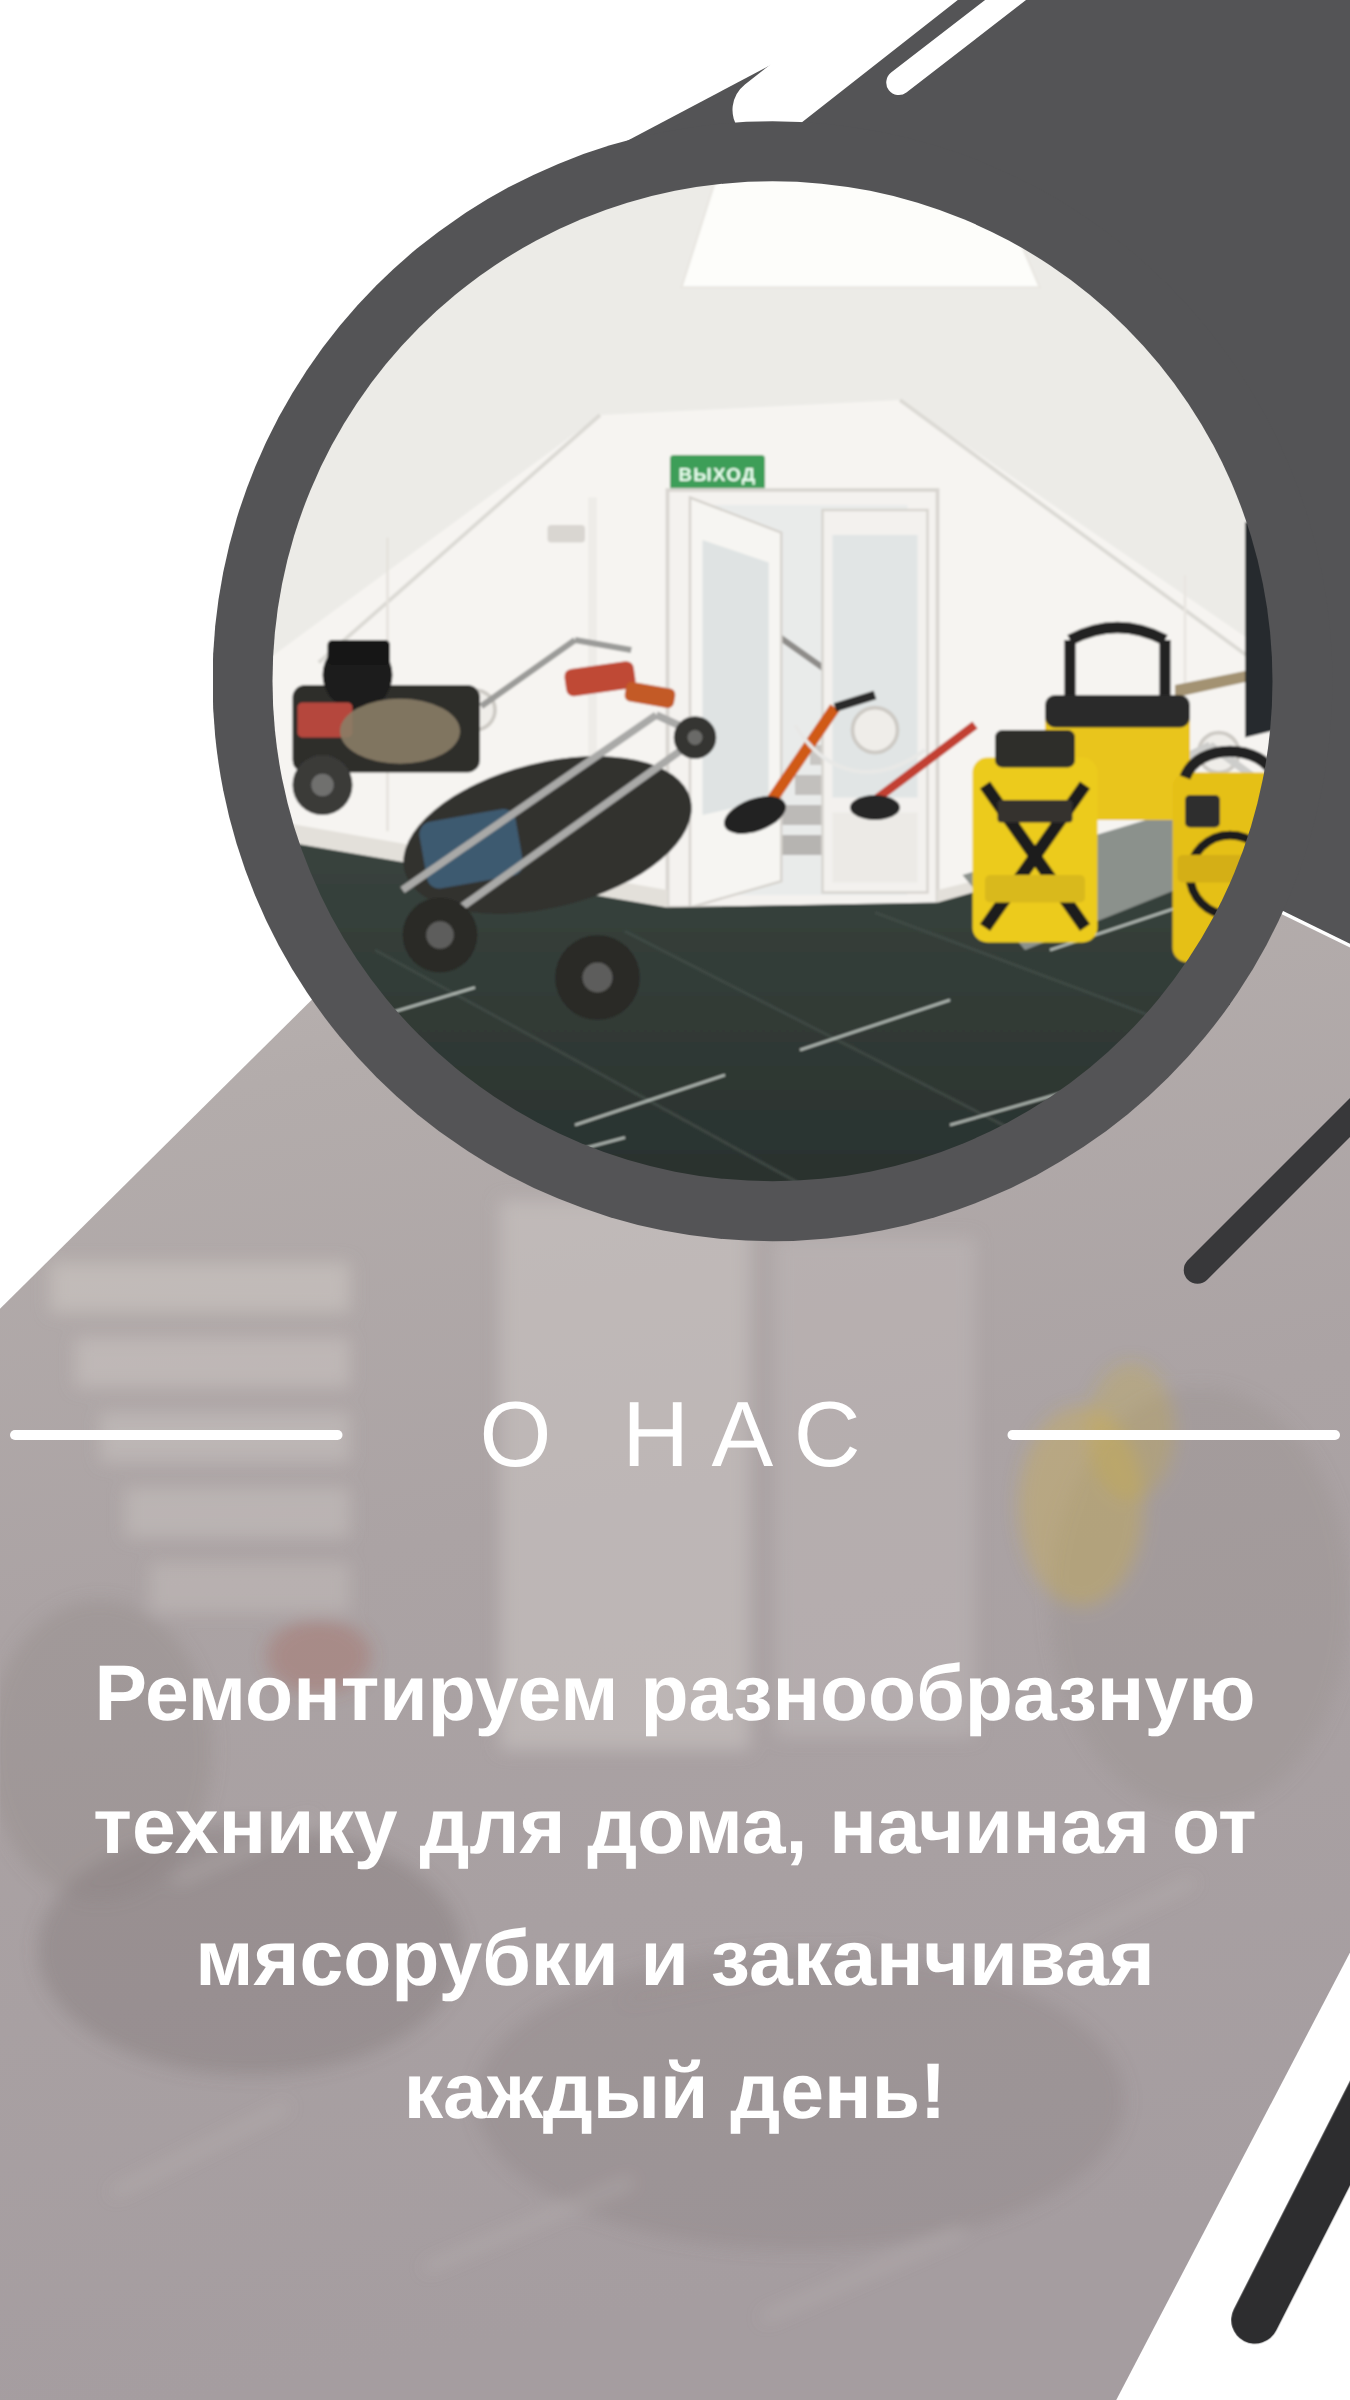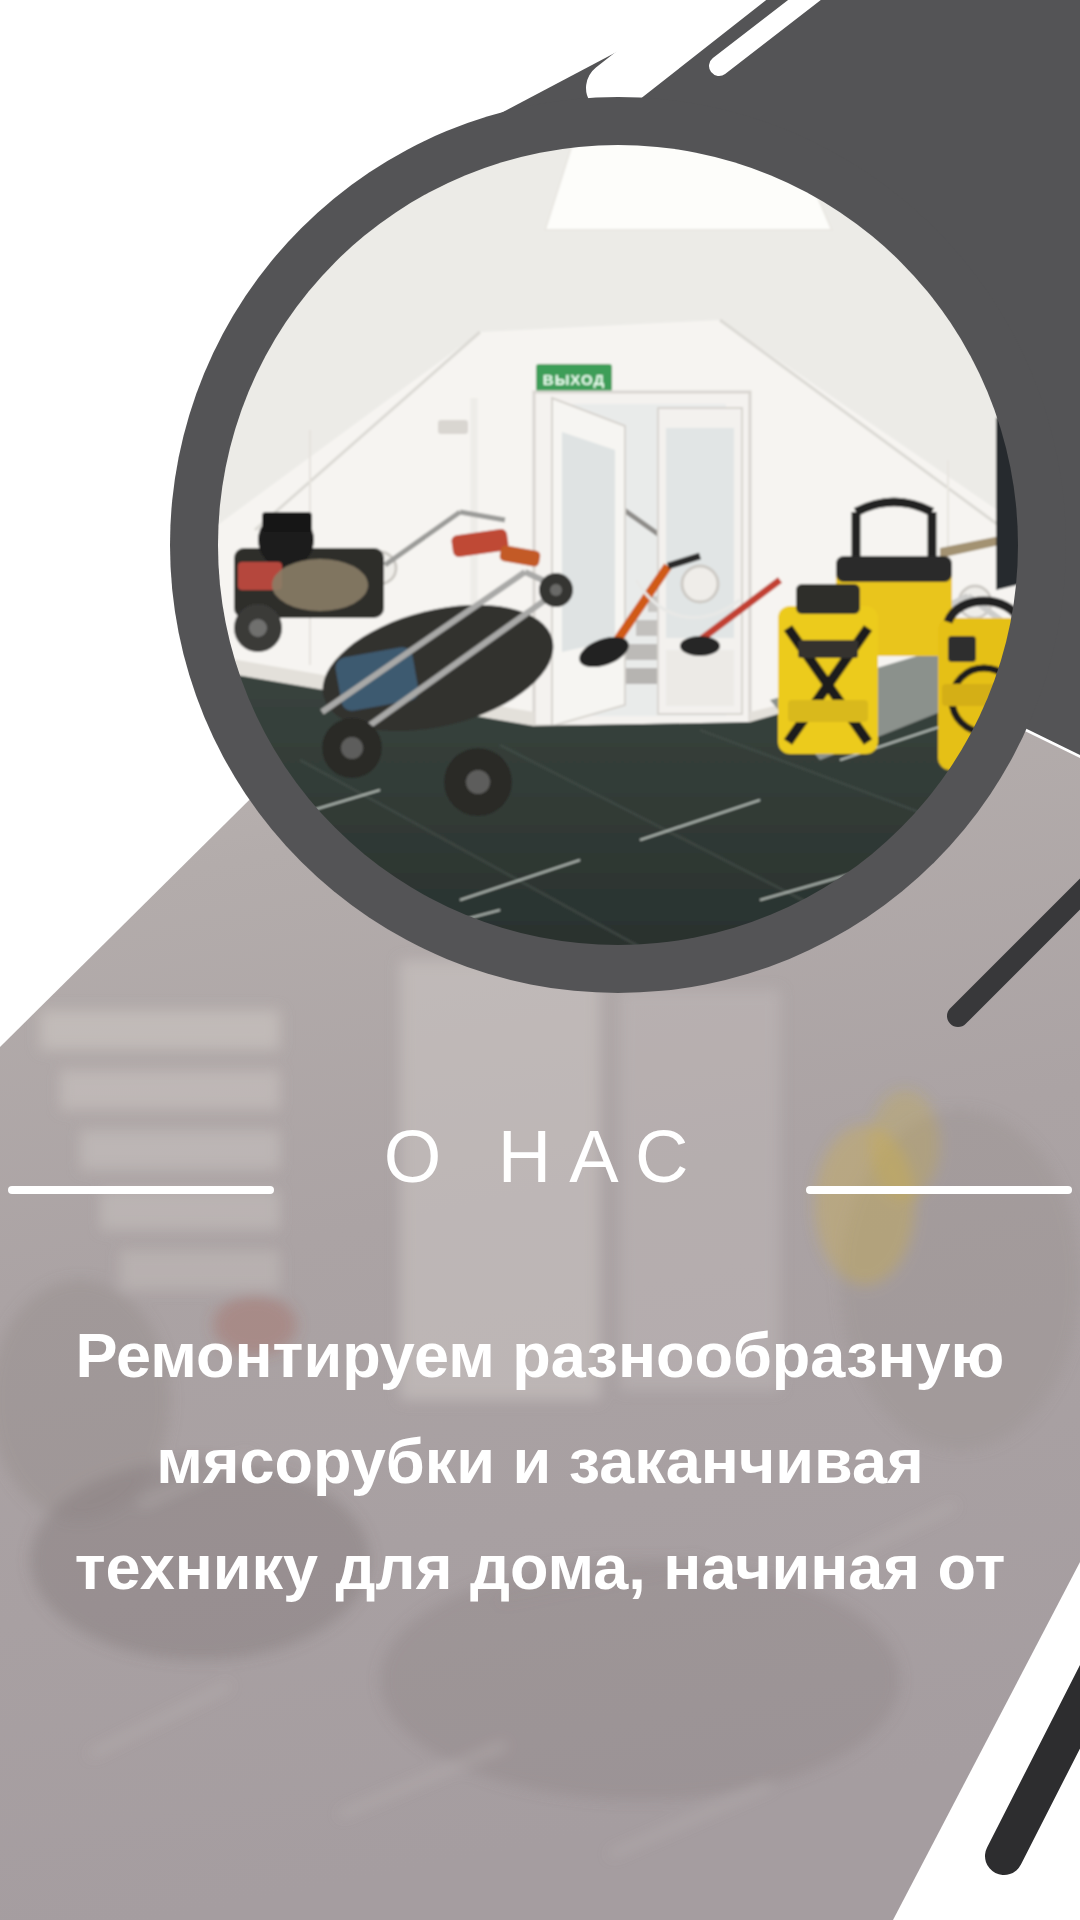--- a/index.html
+++ b/index.html
@@ -3,21 +3,21 @@
 <meta charset="utf-8">
 <style>
   html,body{margin:0;padding:0;}
   body{
     width:1080px;height:1920px;position:relative;overflow:hidden;
     background:#ffffff;font-family:"Liberation Sans", sans-serif;
   }
   .art{position:absolute;left:0;top:0;width:1080px;height:1920px;}
   .title-row{
     position:absolute;left:0;right:0;top:1102px;height:92px;
-    display:flex;align-items:flex-end;gap:100px;padding:0 8px;box-sizing:border-box;
+    display:flex;align-items:center;gap:100px;padding:0 8px;box-sizing:border-box;
   }
   .title-bar{flex:1;height:8px;background:#ffffff;border-radius:4px;}
   .about-title{
     color:#ffffff;font-size:74px;font-weight:400;letter-spacing:18px;
     white-space:nowrap;line-height:1;padding-left:10px;
   }
   .about-text{
     position:absolute;left:0;right:0;top:1302px;
     text-align:center;color:#ffffff;font-size:63px;line-height:106px;
     font-weight:700;
@@ -220,15 +220,16 @@
 </svg>
 
 <div class="title-row">
   <div class="title-bar"></div>
   <div class="about-title">О НАС</div>
   <div class="title-bar"></div>
 </div>
 
 <div class="about-text">
   <div>Ремонтируем разнообразную</div>
+  <div>технику для дома, начиная от</div>
   <div>мясорубки и заканчивая</div>
-  <div>технику для дома, начиная от</div>
+  <div>каждый день!</div>
 </div>
 
 </body></html>

